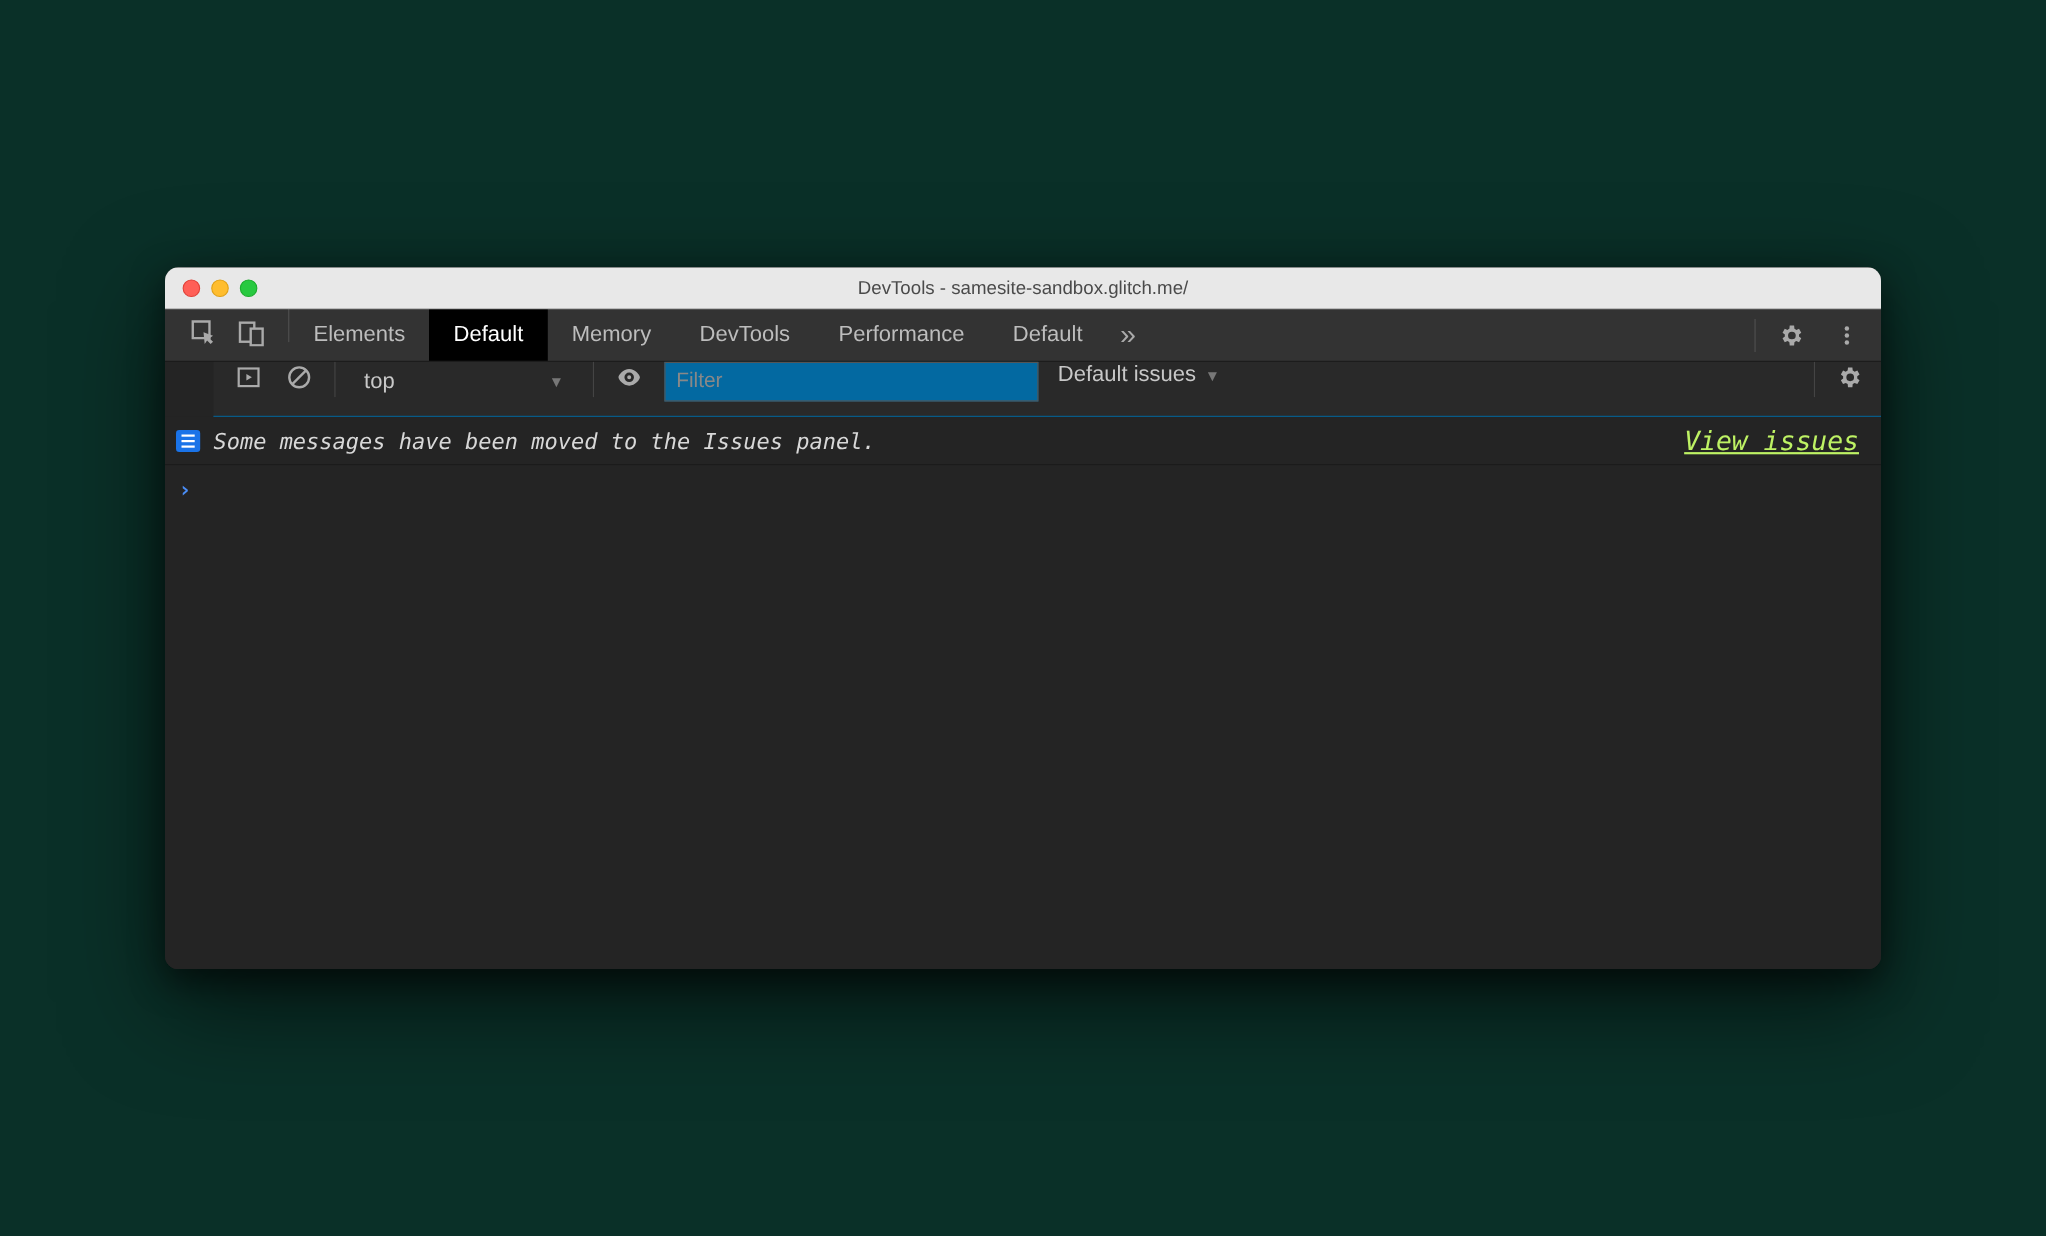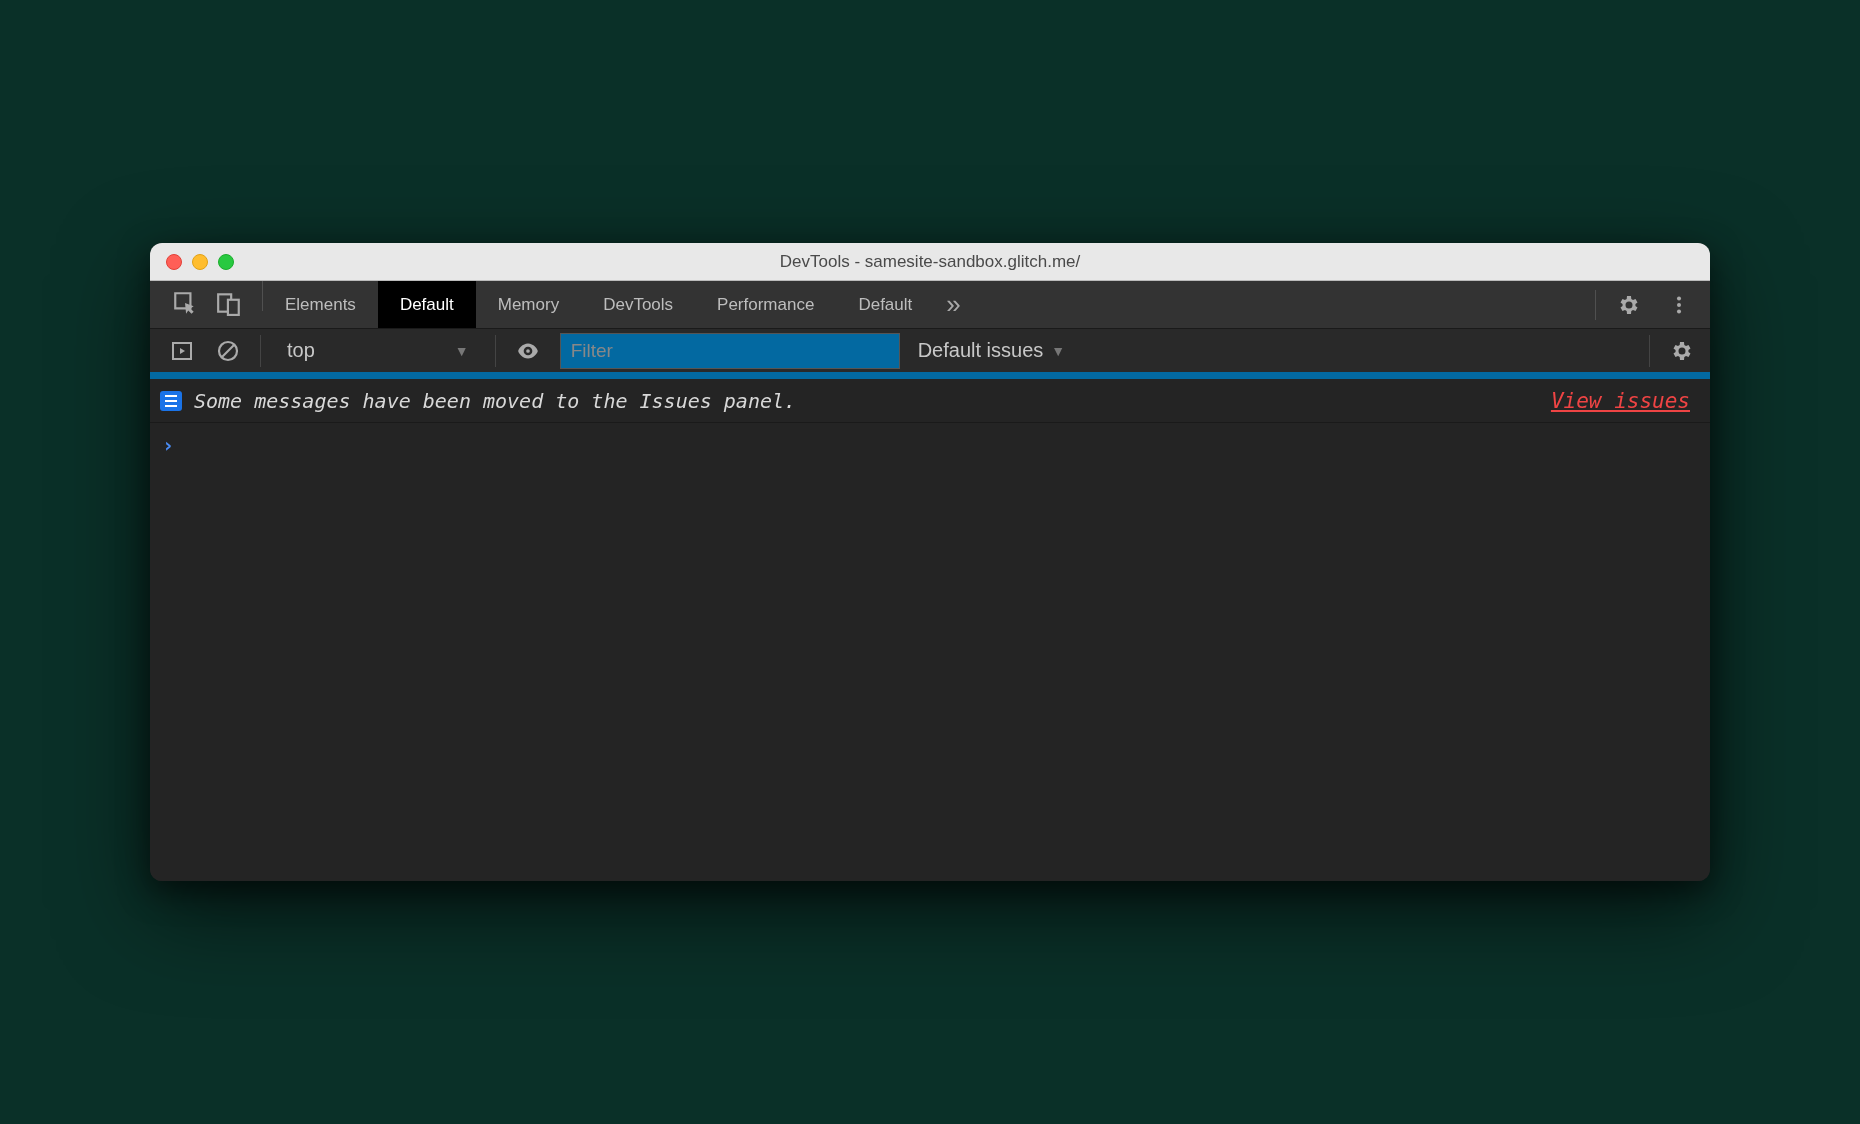--- a/index.html
+++ b/index.html
@@ -61,44 +61,45 @@
     display: flex;
     align-items: center;
     gap: 18px;
     padding: 0 20px 0 22px;
   }
   .tabbar-left svg { width: 26px; height: 26px; fill: #aaa; }
   .tab {
     display: flex;
     align-items: center;
     padding: 0 22px;
-    font-size: 17px;
+    font-size: 20px;
     color: #bdbdbd;
     cursor: pointer;
   }
   .tab.active { background: #000; color: #fff; }
   .tabbar-spacer { flex: 1; }
   .tabbar-right {
     display: flex;
     align-items: center;
     gap: 16px;
     padding: 0 14px;
   }
   .tabbar-right .icon { color: #aaa; display:flex; align-items:center; justify-content:center; width:34px; height:34px; }
   .vdivider { width:1px; background:#505050; height:30px; }
   .more-chevron { font-size:26px; color:#aaa; padding:0 12px; display:flex; align-items:center;}
   .filterbar {
     height: 50px;
     background: #292929;
-    border-bottom: 7px solid #0369a1;
-    display: flex;
-    align-items: center;
+    border-bottom: 1px solid #0369a1;
+    display: flex;
+    align-items: flex-start;
     gap: 18px;
     padding: 0 14px 0 18px;
     color: #aaa;
+    margin-left: 44px;
   }
   .filterbar .icon { display:flex; align-items:center; justify-content:center; width:28px; height:28px;}
   .context-select {
     display: flex;
     align-items: center;
     gap: 140px;
     font-size: 20px;
     color: #c8c8c8;
     padding: 0 8px;
     height: 36px;
@@ -137,24 +138,24 @@
     gap: 12px;
     font-style: italic;
   }
   .issue-badge {
     width: 22px; height: 20px; background:#1a73e8; border-radius:3px;
     display:flex; align-items:center; justify-content:center;
   }
   .issue-badge::before { content:""; width:12px; height:2px; background:#fff; box-shadow: 0 -5px 0 #fff, 0 5px 0 #fff; }
   .issuesbar-spacer { flex:1; }
   .view-issues {
-    color: #ef4444;
+    color: #bef264;
     text-decoration: underline;
     font-family: Menlo, Consolas, monospace;
-    font-size: 21px;
+    font-size: 24px;
     cursor: pointer;
   }
   .console-body {
     flex: 1;
     background: #242424;
     padding: 10px 12px;
   }
   .prompt {
     color: #4a8df6;
     font-family: Menlo, Consolas, monospace;

